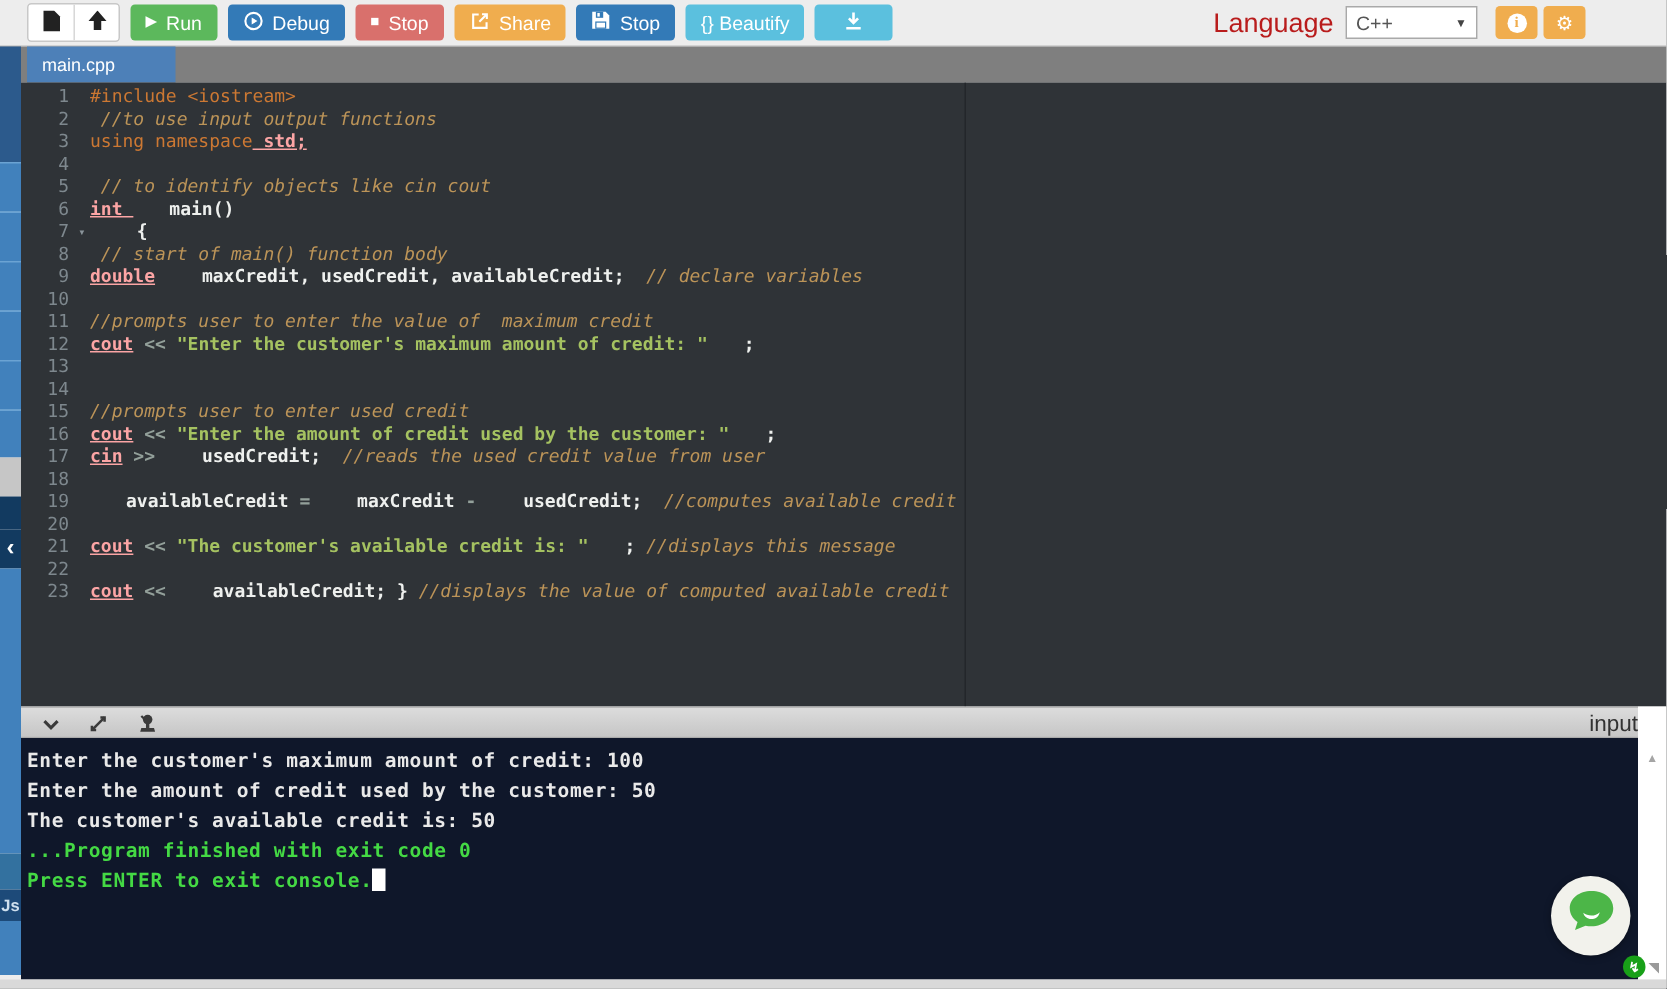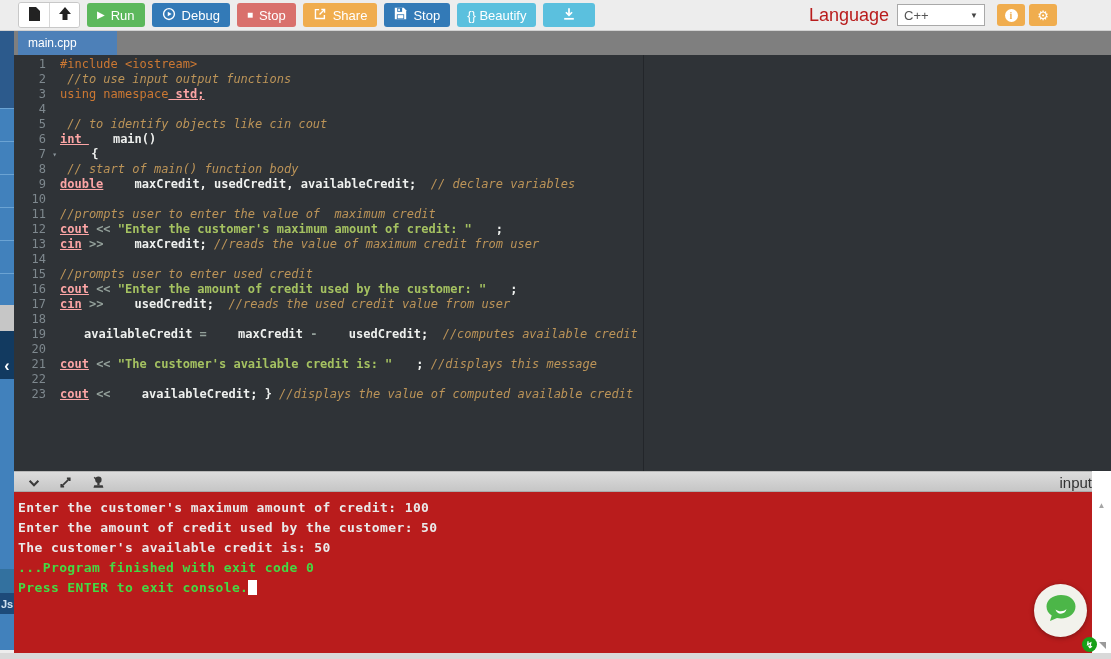--- a/index.html
+++ b/index.html
@@ -70,21 +70,21 @@
   .rs-blue3{height:36px;background:#4181bc;}
 
   
   .console-header{position:absolute;left:0;top:471px;width:1092px;height:21px;
                   background:linear-gradient(#dcdcdc,#c6c6c6);border-top:1px solid #b8b8b8;
                   border-bottom:1px solid #aaa;box-sizing:border-box;}
   .ch-icons{position:absolute;left:25px;top:2px;display:flex;gap:15px;align-items:center;}
   .ch-icon{width:17px;height:17px;display:flex;align-items:center;justify-content:center;cursor:pointer;}
   .ch-title{position:absolute;left:0;right:0;top:0;height:21px;line-height:21px;text-align:right;
             font-size:15px;color:#333;pointer-events:none;}
-  .console{position:absolute;left:14px;top:492px;width:1078px;height:161px;background:#b91c1c;
+  .console{position:absolute;left:14px;top:492px;width:1078px;height:161px;background:#0f172a;
            padding:6px 0 0 4px;box-sizing:border-box;overflow:hidden;}
   .console-line{font-family:"DejaVu Sans Mono",monospace;font-weight:bold;font-size:13px;
                 letter-spacing:0.4px;line-height:20px;color:#e9e9e9;white-space:pre;}
   .console-line.sys{color:#44d944;}
   .block-cursor{display:inline-block;width:9px;height:15px;background:#fff;vertical-align:-3px;}
 
   
   .vscroll{position:absolute;left:1092px;top:471px;width:19px;height:182px;background:#fff;}
   .vscroll .up{position:absolute;top:30px;left:0;width:19px;text-align:center;font-size:8px;color:#a5a5a5;cursor:pointer;}
 
@@ -210,21 +210,21 @@
         <div class="code-row"><span class="gutter-num">3</span><span class="code-text"><span class="tok-pp">using namespace</span><span class="tok-kw"> std;</span></span></div>
         <div class="code-row"><span class="gutter-num">4</span><span class="code-text"></span></div>
         <div class="code-row"><span class="gutter-num">5</span><span class="code-text"><span class="tok-com"> // to identify objects like cin cout</span></span></div>
         <div class="code-row"><span class="gutter-num">6</span><span class="code-text"><span class="tok-kw">int </span><span class="tok-pl">main()</span></span></div>
         <div class="code-row"><span class="gutter-num">7<span class="fold">▾</span></span><span class="code-text"><span class="tok-pl"> {</span></span></div>
         <div class="code-row"><span class="gutter-num">8</span><span class="code-text"><span class="tok-com"> // start of main() function body</span></span></div>
         <div class="code-row"><span class="gutter-num">9</span><span class="code-text"><span class="tok-kw">double</span><span class="tok-pl"> maxCredit, usedCredit, availableCredit;</span><span class="tok-com">  // declare variables</span></span></div>
         <div class="code-row"><span class="gutter-num">10</span><span class="code-text"></span></div>
         <div class="code-row"><span class="gutter-num">11</span><span class="code-text"><span class="tok-com">//prompts user to enter the value of  maximum credit</span></span></div>
         <div class="code-row"><span class="gutter-num">12</span><span class="code-text"><span class="tok-kw">cout</span><span class="tok-op"> &lt;&lt; </span><span class="tok-str">"Enter the customer's maximum amount of credit: "</span><span class="tok-pl">;</span></span></div>
-        <div class="code-row"><span class="gutter-num">13</span><span class="code-text"><span class="tok-kw">cin</span><span class="tok-op"> &gt;&gt; </span><span class="tok-pl">maxCredit; </span><span class="tok-com">//reads the value of maximum credit from user</span></span></div>
+        <div class="code-row"><span class="gutter-num">13</span></div>
         <div class="code-row"><span class="gutter-num">14</span><span class="code-text"></span></div>
         <div class="code-row"><span class="gutter-num">15</span><span class="code-text"><span class="tok-com">//prompts user to enter used credit</span></span></div>
         <div class="code-row"><span class="gutter-num">16</span><span class="code-text"><span class="tok-kw">cout</span><span class="tok-op"> &lt;&lt; </span><span class="tok-str">"Enter the amount of credit used by the customer: "</span><span class="tok-pl">;</span></span></div>
         <div class="code-row"><span class="gutter-num">17</span><span class="code-text"><span class="tok-kw">cin</span><span class="tok-op"> &gt;&gt; </span><span class="tok-pl">usedCredit;  </span><span class="tok-com">//reads the used credit value from user</span></span></div>
         <div class="code-row"><span class="gutter-num">18</span><span class="code-text"></span></div>
         <div class="code-row"><span class="gutter-num">19</span><span class="code-text"><span class="tok-pl">availableCredit </span><span class="tok-op">= </span><span class="tok-pl">maxCredit </span><span class="tok-op">- </span><span class="tok-pl">usedCredit;  </span><span class="tok-com">//computes available credit</span></span></div>
         <div class="code-row"><span class="gutter-num">20</span><span class="code-text"></span></div>
         <div class="code-row"><span class="gutter-num">21</span><span class="code-text"><span class="tok-kw">cout</span><span class="tok-op"> &lt;&lt; </span><span class="tok-str">"The customer's available credit is: "</span><span class="tok-pl">; </span><span class="tok-com">//displays this message</span></span></div>
         <div class="code-row"><span class="gutter-num">22</span><span class="code-text"></span></div>
         <div class="code-row"><span class="gutter-num">23</span><span class="code-text"><span class="tok-kw">cout</span><span class="tok-op"> &lt;&lt; </span><span class="tok-pl">availableCredit; } </span><span class="tok-com">//displays the value of computed available credit</span></span></div>

